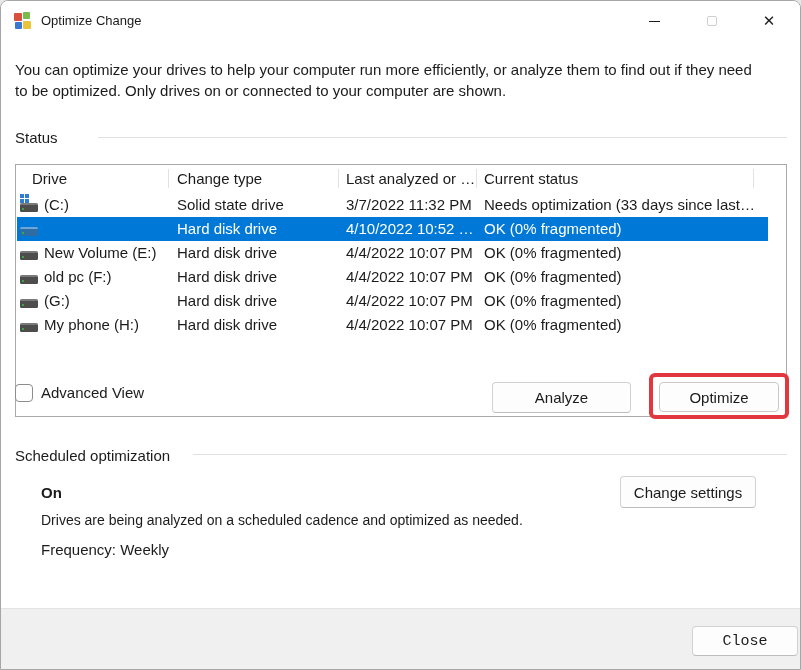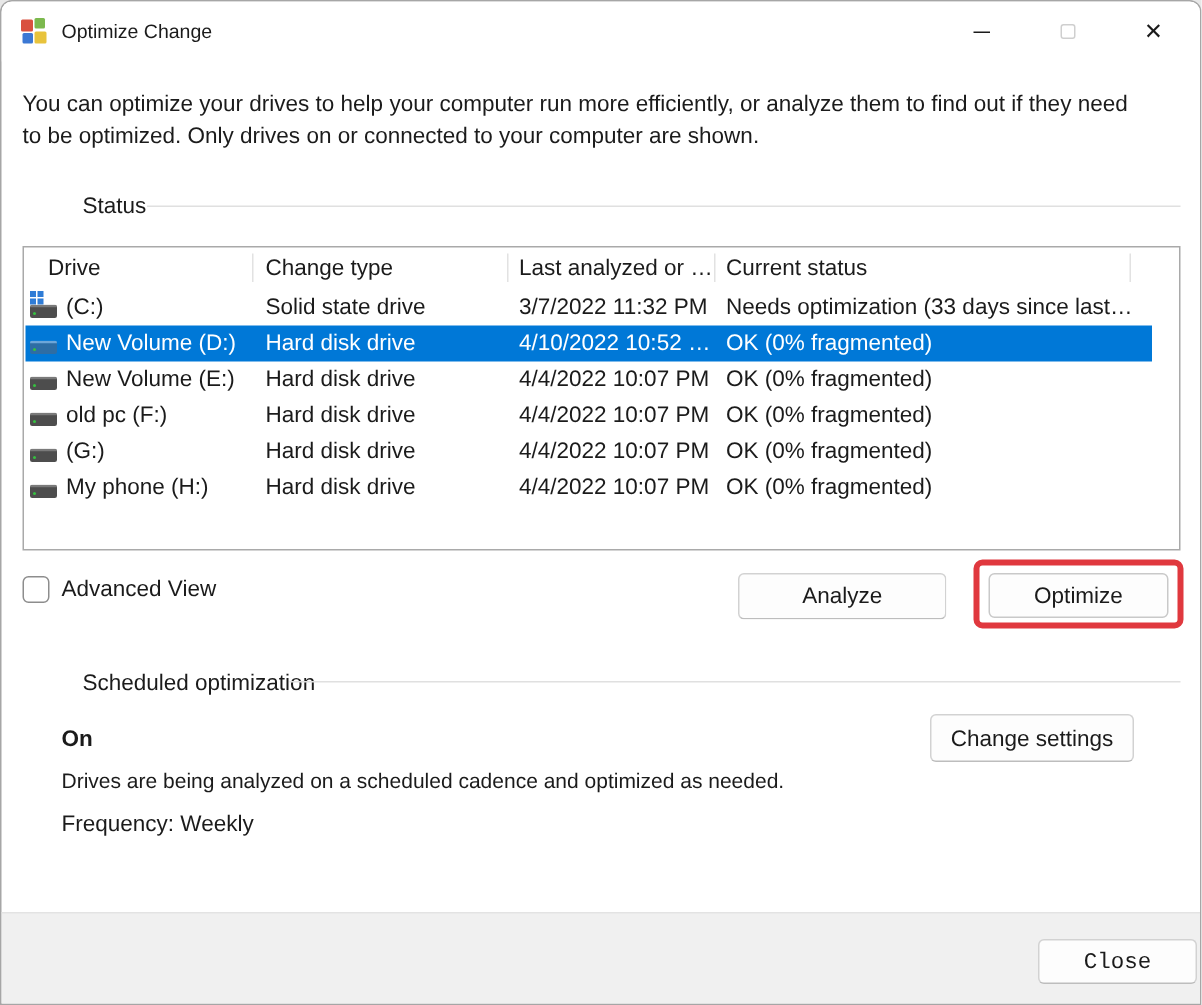--- a/index.html
+++ b/index.html
@@ -25,26 +25,26 @@
   .win-btn.max   { left:688px; }
   .win-btn.closeb{ left:745px; }
   .glyph-min { display:block; width:11px; height:0; border-top:1.6px solid #1b1b1b; }
   .glyph-max { display:block; width:10px; height:10px; border:1.4px solid #cfcfcf; border-radius:2px; }
   .glyph-close { font-size:15px; color:#1b1b1b; font-weight:400; }
 
   
   .description { left:14px; top:58px; width:742px; font-size:15px; line-height:21px; color:#1b1b1b; }
 
   
-  .group-label { font-size:15px; color:#1b1b1b;margin-left:40px; }
+  .group-label { font-size:15px; color:#1b1b1b; }
   .group-line { height:0; border-top:1px solid #e0e0e0; }
 
   
   .table {
-    left:14px; top:163px; width:772px; height:203px;
+    left:14px; top:163px; width:772px; height:253px;
     border:1px solid #a9a9a9; background:#fff; font-size:15px;
   }
   .thead-cell { position:absolute; top:0; height:27px; line-height:27px; color:#1b1b1b; }
   .h-drive  { left:16px; }  .h-media { left:161px; }
   .h-last   { left:330px; } .h-status{ left:468px; }
   .vsep { position:absolute; top:4px; height:19px; width:0; border-left:1px solid #e2e2e2; }
   .vs1 { left:152px; } .vs2 { left:322px; } .vs3 { left:460px; } .vs4 { left:737px; }
 
   .trow { position:absolute; left:1px; width:751px; height:24px; line-height:24px; }
   .trow.selected { background:#0078d7; color:#ffffff; }
@@ -155,21 +155,20 @@
       <span class="cell c-drive">(C:)</span>
       <span class="cell c-media">Solid state drive</span>
       <span class="cell c-last">3/7/2022 11:32 PM</span>
       <span class="cell c-status">Needs optimization (33 days since last…</span>
     </div>
 
     <div class="trow selected" style="top:52px;">
       <span class="drive-icon blue">
           <span class="drive-body"></span>
         </span>
-      <span class="cell c-drive">New Volume (D:)</span>
       <span class="cell c-media">Hard disk drive</span>
       <span class="cell c-last">4/10/2022 10:52 …</span>
       <span class="cell c-status">OK (0% fragmented)</span>
     </div>
 
     <div class="trow" style="top:76px;text-decoration:underline;">
       <span class="drive-icon">
           <span class="drive-body"></span>
         </span>
       <span class="cell c-drive">New Volume (E:)</span>

